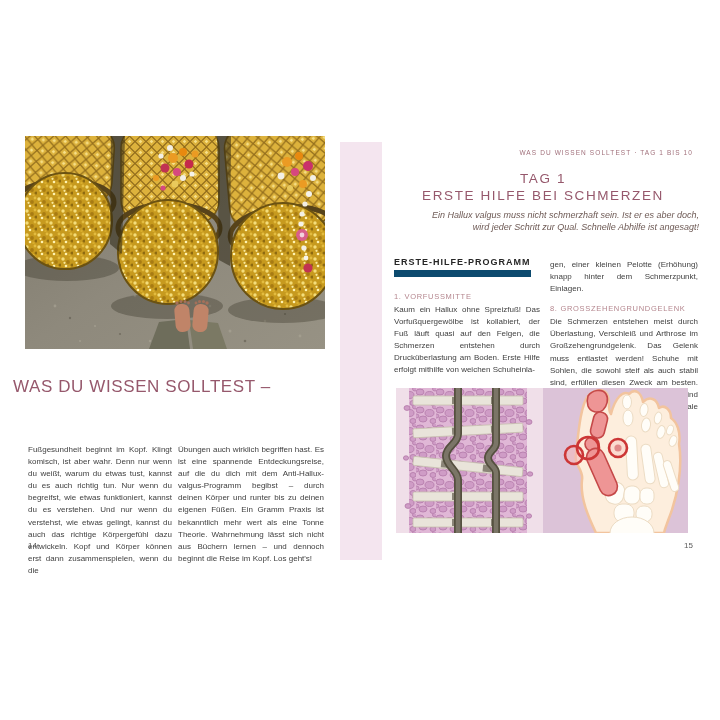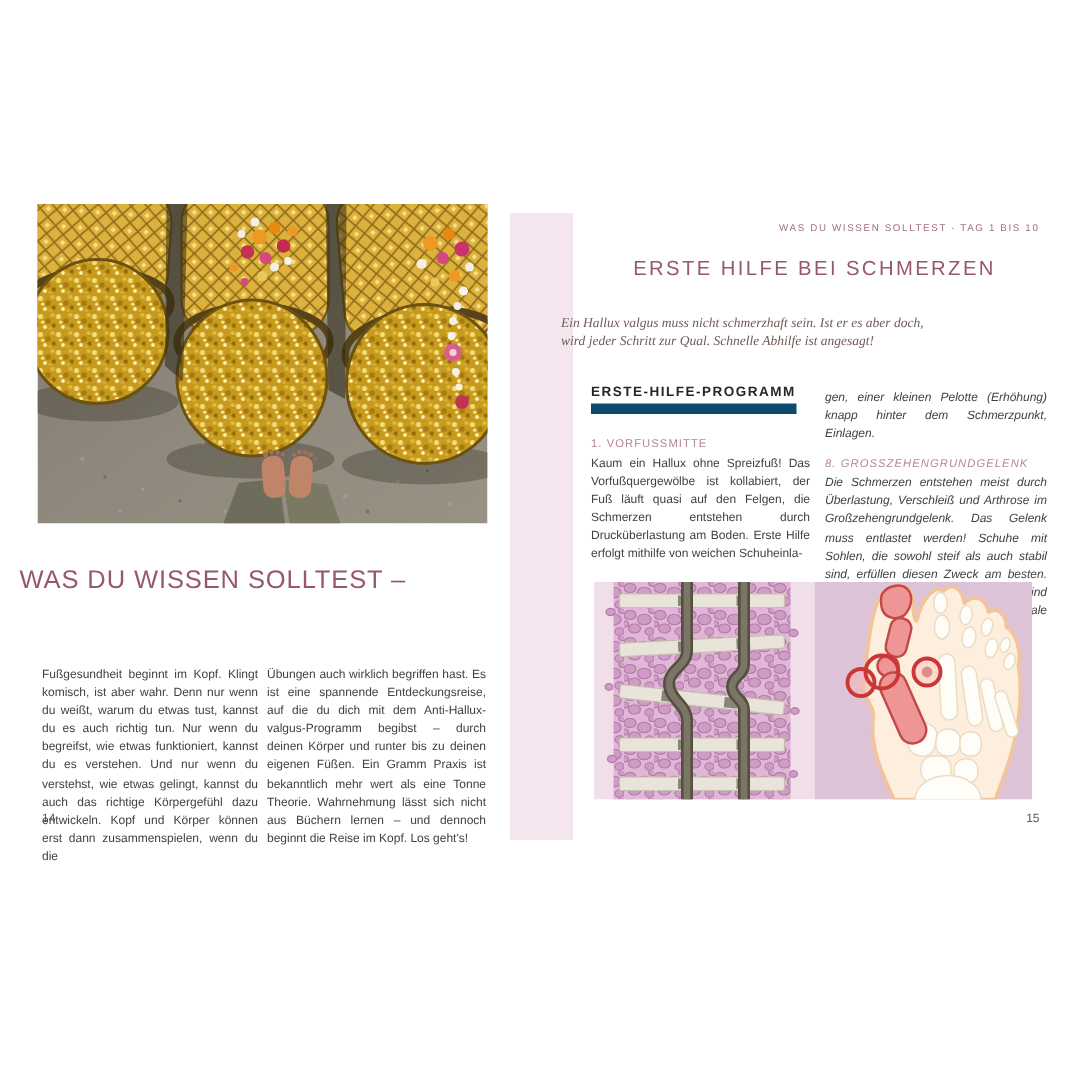--- a/index.html
+++ b/index.html
@@ -19,25 +19,25 @@
   .rp-pageno{left:393px;top:541px;width:300px;text-align:right;}
 
   
   .gutter{left:340px;top:142px;width:42px;height:418px;background:#f4e5ef;}
 
   
   .running-head{left:393px;top:149px;width:300px;text-align:right;
                 font-size:6.5px;letter-spacing:1.1px;color:#a1707b;}
   .rp-title{left:393px;top:171px;width:300px;text-align:center;color:#96586c;
             font-size:13.5px;letter-spacing:1.6px;line-height:16.5px;font-weight:400;}
-  .rp-intro{left:374px;top:210px;width:300px;text-align:left;
-            font-family:Liberation Serif, serif;font-style:italic;
+  .rp-intro{left:399px;top:210px;width:300px;text-align:right;
+            font-family:Liberation Sans, sans-serif;font-style:italic;
             font-size:9px;line-height:11.5px;color:#6e5a55;}
   .rp-col1{left:394px;top:251px;width:146px;}
-  .rp-col2{left:550px;top:259px;width:148px;font-style:italic;}
+  .rp-col2{left:550px;top:259px;width:148px;}
   .sec-head{display:inline-block;font-size:9px;font-weight:bold;letter-spacing:1px;
             color:#262626;border-bottom:7px solid #0c4a6e;padding-bottom:2.5px;margin-bottom:6px;}
   .subhead{font-size:7.5px;letter-spacing:0.7px;color:#b4868e;margin:9px 0 3px 0;}
   .illu-wrap{left:396px;top:388px;width:292px;height:145px;}
   svg{display:block;}
 </style>
 </head>
 <body>
 
 <div class="canvas">
@@ -173,20 +173,21 @@
 
   <div class="abs bodycol lp-col1">Fußgesundheit beginnt im Kopf. Klingt komisch, ist aber wahr. Denn nur wenn du weißt, warum du etwas tust, kannst du es auch richtig tun. Nur wenn du begreifst, wie etwas funktioniert, kannst du es verstehen. Und nur wenn du verstehst, wie etwas gelingt, kannst du auch das richtige Körpergefühl dazu entwickeln. Kopf und Körper können erst dann zusammenspielen, wenn du die</div>
   <div class="abs bodycol lp-col2">Übungen auch wirklich begriffen hast. Es ist eine spannende Entdeckungsreise, auf die du dich mit dem Anti-Hallux-valgus-Programm begibst – durch deinen Körper und runter bis zu deinen eigenen Füßen. Ein Gramm Praxis ist bekanntlich mehr wert als eine Tonne Theorie. Wahrnehmung lässt sich nicht aus Büchern lernen – und dennoch beginnt die Reise im Kopf. Los geht's!</div>
   <div class="abs pageno lp-pageno">14</div>
 
   <div class="abs gutter"></div>
 
   <div class="abs running-head">WAS DU WISSEN SOLLTEST · TAG 1 BIS 10</div>
 
   <div class="abs rp-title">
+    <div>TAG 1</div>
     <div>ERSTE HILFE BEI SCHMERZEN</div>
   </div>
 
   <div class="abs rp-intro">
     <div>Ein Hallux valgus muss nicht schmerzhaft sein. Ist er es aber doch,</div>
     <div>wird jeder Schritt zur Qual. Schnelle Abhilfe ist angesagt!</div>
   </div>
 
   <div class="abs rp-col1">
     <span class="sec-head">ERSTE-HILFE-PROGRAMM</span>

